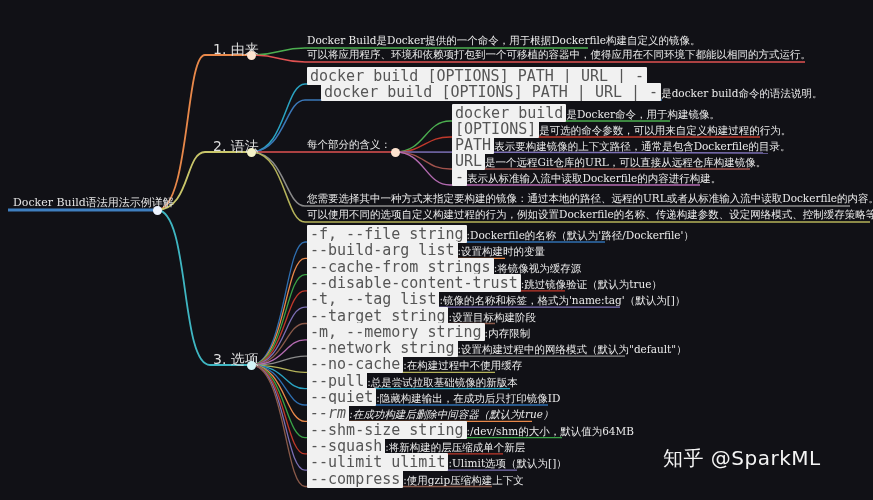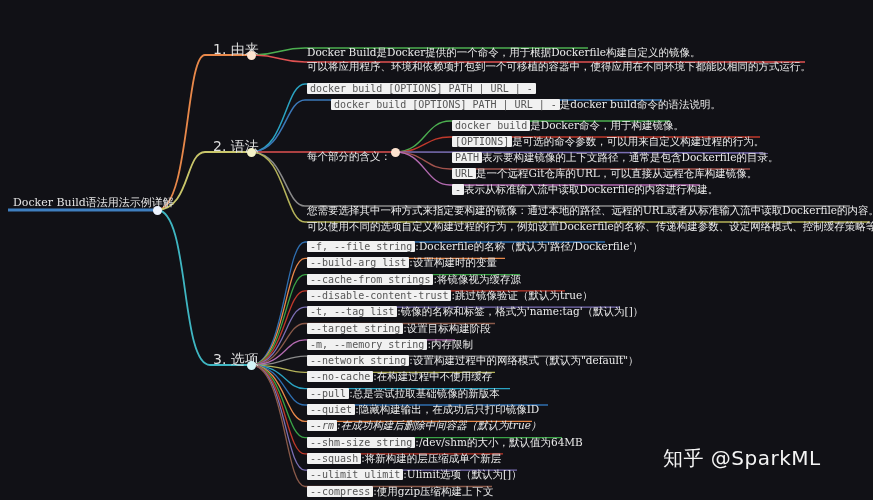--- a/index.html
+++ b/index.html
@@ -1,20 +1,20 @@
 <!DOCTYPE html>
 <html><head>
 <meta charset="utf-8">
 <style>
   html, body { margin:0; padding:0; }
   body { width:873px; height:500px; background:#111116; position:relative; overflow:hidden;
          font-family:"DejaVu Serif","Liberation Serif",serif; color:#e8e8e8; }
   svg.links { position:absolute; left:0; top:0; width:873px; height:500px; }
-  .node { position:absolute; white-space:nowrap; font-size:10.5px; line-height:14px; color:#ececec;margin-top:12px; }
-  .code { font-family:"DejaVu Sans Mono","Liberation Mono",monospace; font-size:10px;
+  .node { position:absolute; white-space:nowrap; font-size:10.5px; line-height:14px; color:#ececec; }
+  .code { font-family:"DejaVu Sans Mono","Liberation Mono",monospace; font-size:15px;
           background:#f1f1f1; color:#555; padding:0 3px; border-radius:1px; }
   .sep { color:#ccc; }
   .branch-label { position:absolute; font-size:14px; color:#dedede; white-space:nowrap; font-family:"DejaVu Sans","Liberation Sans",sans-serif; }
   .root-label { position:absolute; left:13px; top:195px; font-size:11px; color:#e6e6e6; white-space:nowrap; }
   .dot { position:absolute; width:9px; height:9px; border-radius:50%; }
   .watermark { position:absolute; left:663px; top:445px; font-family:"DejaVu Sans","Liberation Sans",sans-serif;
                font-size:20px; color:#f4f4f4; white-space:nowrap; letter-spacing:0.5px; }
 </style>
 </head>
 <body>
@@ -73,21 +73,21 @@
 
 <div class="branch-label" style="left:213px;top:351px;">3. 选项</div>
 <div class="dot" style="left:247px;top:361px;background:#d4f5f8;"></div>
 
 <div class="node" style="left:307px;top:33px;">Docker Build是Docker提供的一个命令，用于根据Dockerfile构建自定义的镜像。</div>
 <div class="node" style="left:307px;top:47px;">可以将应用程序、环境和依赖项打包到一个可移植的容器中，使得应用在不同环境下都能以相同的方式运行。</div>
 
 <div class="node" style="left:307px;top:69px;">
   <span class="code">docker build [OPTIONS] PATH | URL | -</span>
 </div>
-<div class="node" style="left:307px;top:85px;padding-left:24px;">
+<div class="node" style="left:297px;top:85px;padding-left:24px;">
   <span class="code">docker build [OPTIONS] PATH | URL | -</span><span>是docker build命令的语法说明。</span>
 </div>
 <div class="node" style="left:307px;top:137px;">每个部分的含义：</div>
 <div class="dot" style="left:391px;top:148px;background:#fde3cf;"></div>
 
 <div class="node" style="left:452px;top:106px;">
   <span class="code">docker build</span><span>是Docker命令，用于构建镜像。</span>
 </div>
 <div class="node" style="left:452px;top:122px;">
   <span class="code">[OPTIONS]</span><span>是可选的命令参数，可以用来自定义构建过程的行为。</span>

